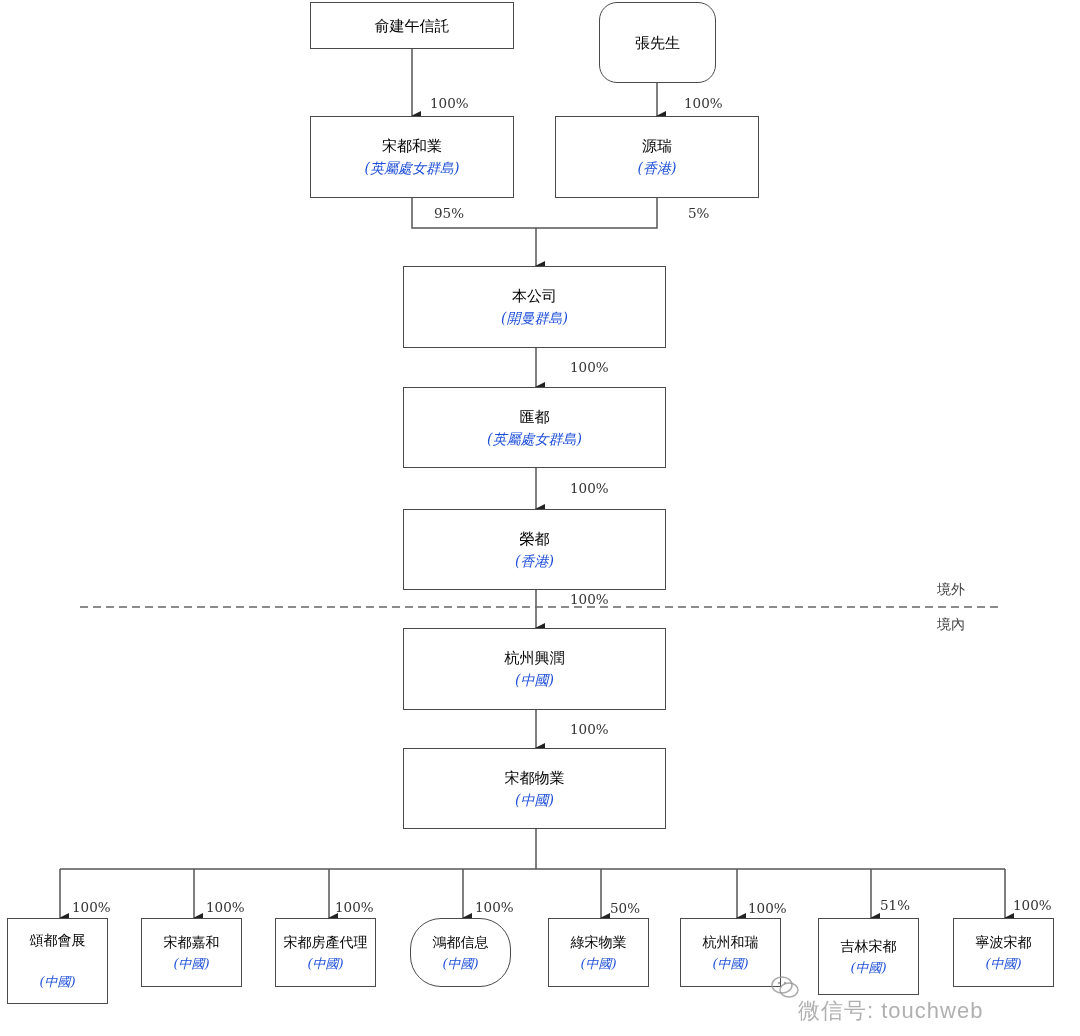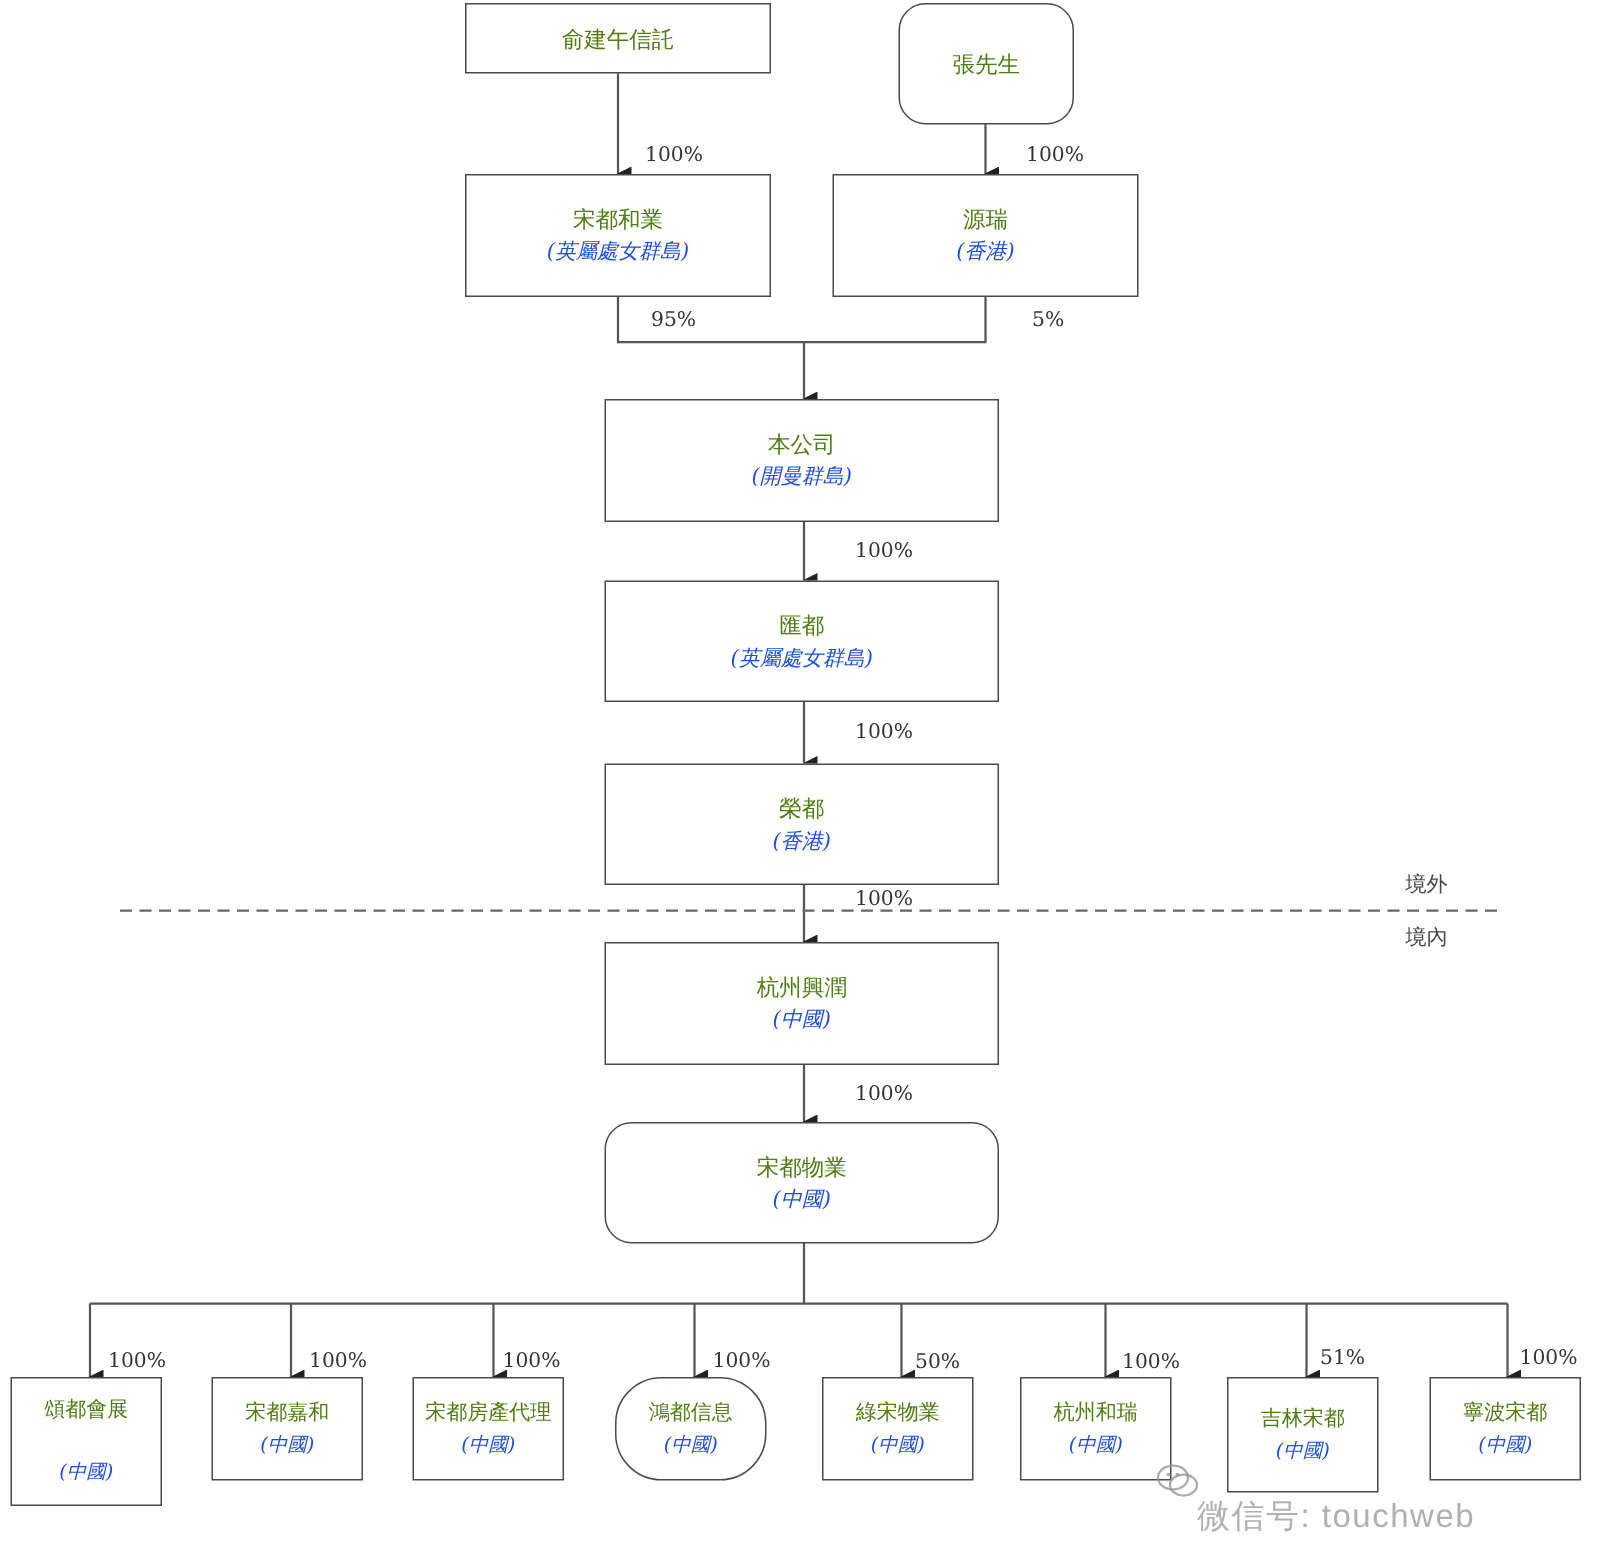--- a/index.html
+++ b/index.html
@@ -1,20 +1,20 @@
 <!DOCTYPE html>
 <html><head>
 <meta charset="utf-8">
 <style>
   html, body { margin:0; padding:0; background:#ffffff; }
   body { width:1080px; height:1036px; position:relative; overflow:hidden;
          font-family:"DejaVu Serif","Liberation Serif",serif; color:#333; }
   .box { position:absolute; box-sizing:border-box; border:1.5px solid #4a4a4a; background:#fff;
          display:flex; flex-direction:column; align-items:center; justify-content:center; text-align:center; }
-  .box .name { font-size:15px; line-height:22px; color:#4d7c0f; white-space:nowrap;text-align:center; }
+  .box .name { font-size:15px; line-height:22px; color:#000000; white-space:nowrap;text-align:center; }
   .box .juris { font-size:14px; line-height:22px; font-style:italic; color:#1d4ed8; white-space:nowrap; }
   .rounded { border-radius:18px; }
   .small .name { font-size:14px; }
   .small .juris { font-size:13px; }
   .pct { position:absolute; font-size:13.5px; color:#333; white-space:nowrap; }
   .region { position:absolute; font-size:14px; color:#444; }
   svg.lines { position:absolute; left:0; top:0; }
   .watermark { position:absolute; left:798px; top:996px; font-family:Liberation Sans, sans-serif;
                font-size:22px; color:rgba(150,150,150,0.75); white-space:nowrap; letter-spacing:1px; }
   .wm-icon { position:absolute; left:770px; top:974px; }
@@ -94,21 +94,21 @@
 
 <span class="region" style="left:937px;top:581px;">境外</span>
 <span class="region" style="left:937px;top:616px;">境內</span>
 
 <div class="box" style="left:403px;top:628px;width:263px;height:82px;">
   <span class="name">杭州興潤</span>
   <span class="juris">(中國)</span>
 </div>
 <span class="pct" style="left:570px;top:721px;">100%</span>
 
-<div class="box" style="left:403px;top:748px;width:263px;height:81px;border-radius:18px;">
+<div class="box" style="left:403px;top:748px;width:263px;height:81px;">
   <span class="name">宋都物業</span>
   <span class="juris">(中國)</span>
 </div>
 
 <div class="box small" style="left:7px;top:918px;width:101px;height:86px;gap:20px;">
   <span class="name">頌都會展</span>
   <span class="juris">(中國)</span>
 </div>
 <span class="pct" style="left:72px;top:899px;">100%</span>
 

